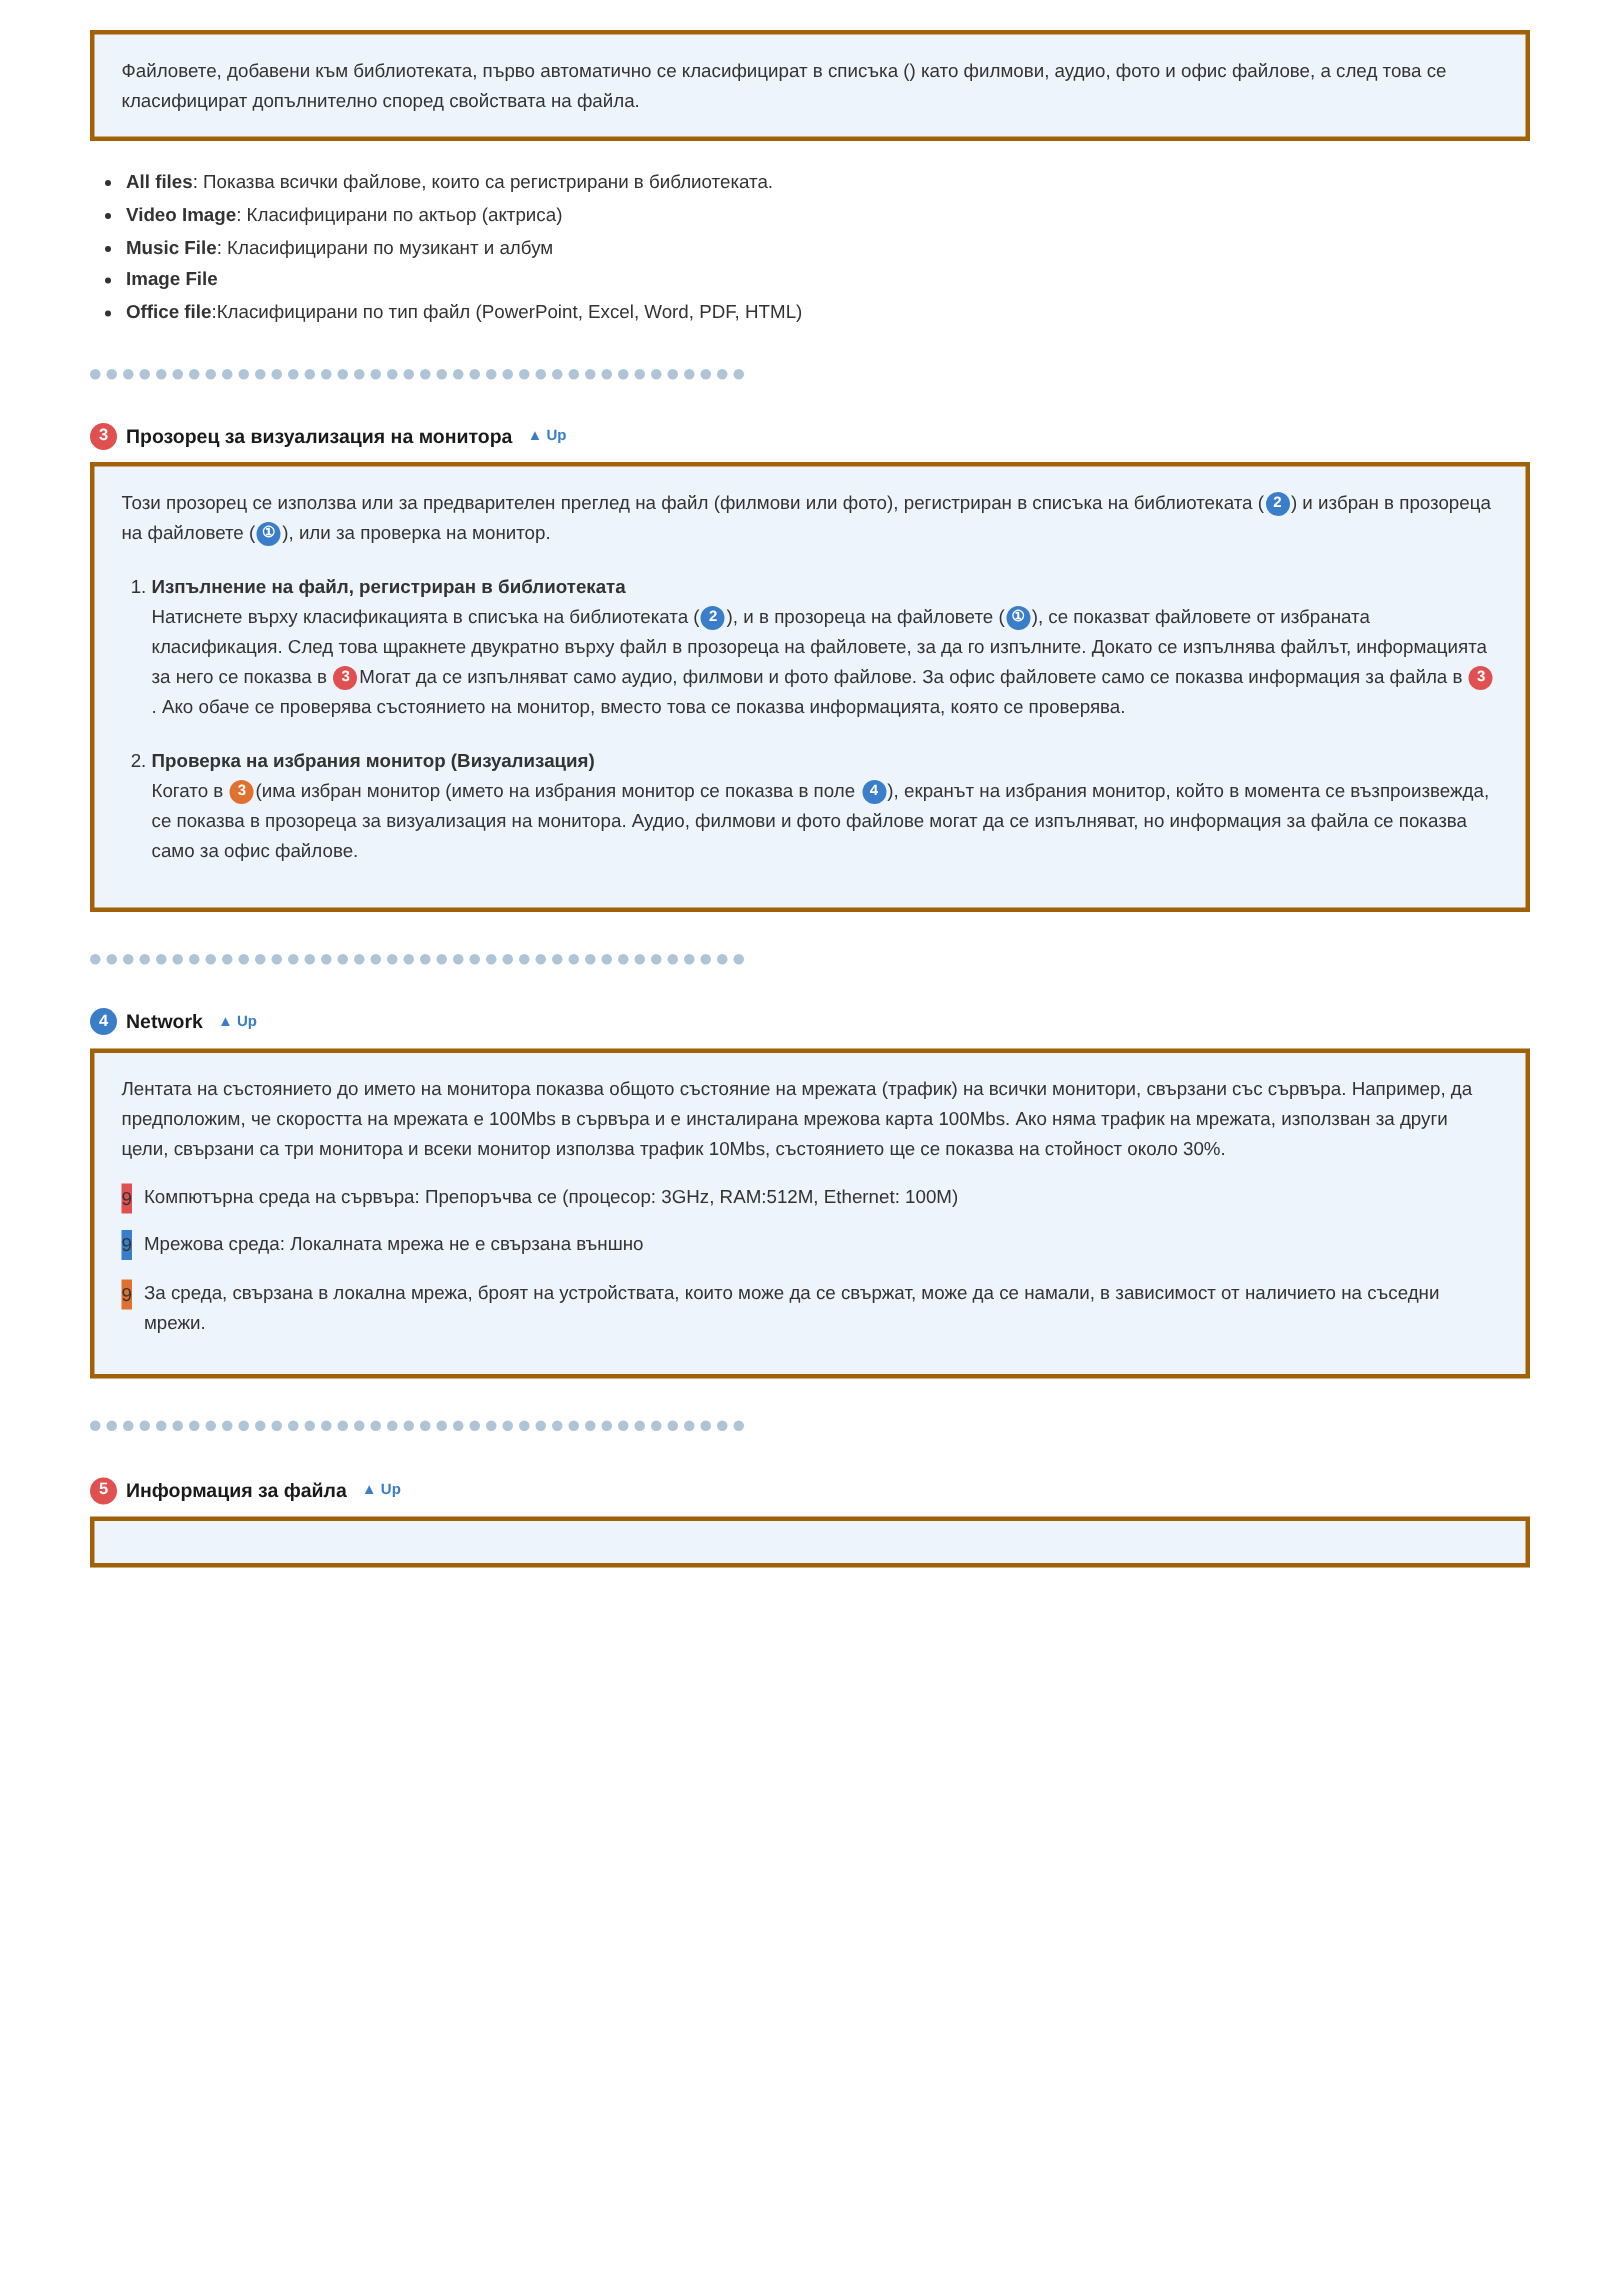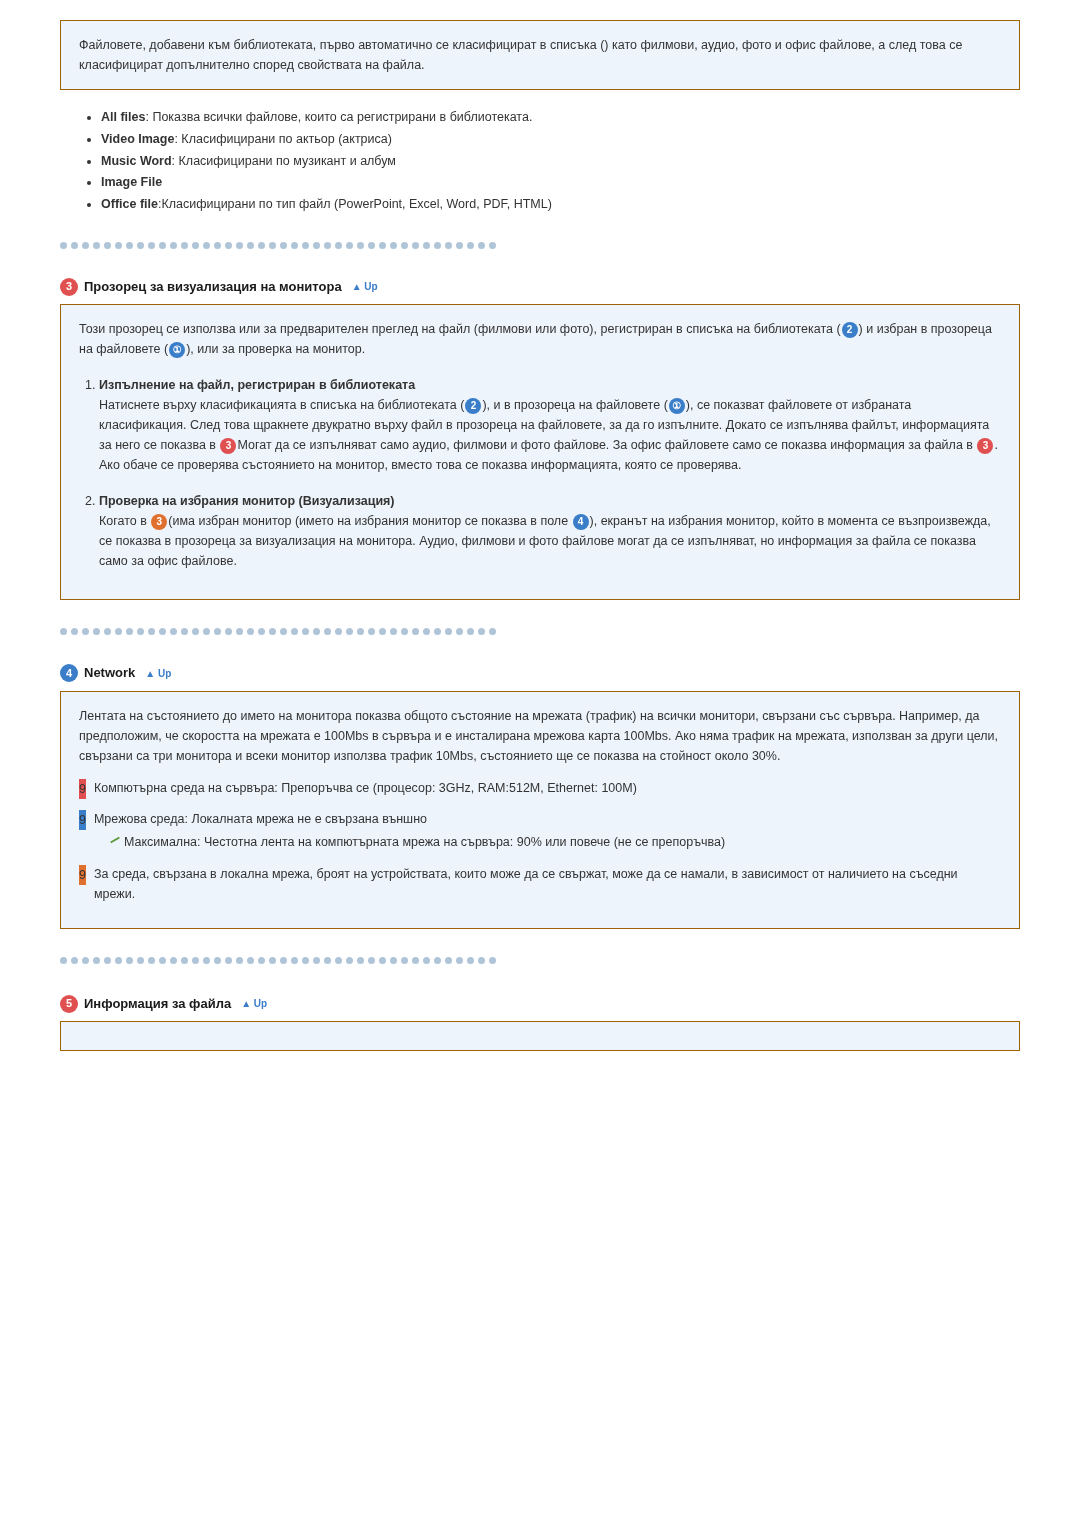--- a/index.html
+++ b/index.html
@@ -8,21 +8,21 @@
       font-size: 13px;
       color: #333;
       background: #fff;
       width: 1080px;
       min-height: 1527px;
       padding: 20px 60px;
       line-height: 1.5;
     }
     .section-box {
       background: #eef4fb;
-      border: 1px solid #a16207;
+      border: 3px solid #a16207;
       padding: 14px 18px;
       margin-bottom: 18px;
       font-size: 12.5px;
       color: #333;
       line-height: 1.6;
     }
     .section-header {
       display: flex;
       align-items: center;
       gap: 6px;
@@ -55,21 +55,20 @@
     }
     .up-arrow { font-size: 10px; color: #3a7dc9; font-weight: bold; }
     .bullet-list {
       list-style: disc;
       padding-left: 24px;
       margin: 4px 0;
     }
     .bullet-list li {
       margin-bottom: 3px;
       font-size: 12.5px;
-      margin-left: 17px;
     }
     .divider {
       display: flex;
       align-items: center;
       margin: 28px 0;
       gap: 4px;
     }
     .divider span {
       width: 7px;
       height: 7px;
@@ -153,21 +152,21 @@
 </div>
 
 <ul class="bullet-list">
   <li>
     <strong>All files</strong><span>: Показва всички файлове, които са регистрирани в библиотеката.</span>
   </li>
   <li>
     <strong>Video Image</strong><span>: Класифицирани по актьор (актриса)</span>
   </li>
   <li>
-    <strong>Music Word</strong><span>: Класифицирани по музикант и албум</span>
+    <strong>Music File</strong><span>: Класифицирани по музикант и албум</span>
   </li>
   <li>
     <strong>Image File</strong>
   </li>
   <li>
     <strong>Office file</strong><span>:Класифицирани по тип файл (PowerPoint, Excel, Word, PDF, HTML)</span>
   </li>
 </ul>
 
 <div class="divider">
@@ -302,21 +301,20 @@
         <div>
           <span>Компютърна среда на сървъра: Препоръчва се (процесор: 3GHz, RAM:512M, Ethernet: 100M)</span>
         </div>
       </div>
 
       <div class="network-item">
         <span class="badge badge-blue ni-badge">9</span>
         <div>
           <span>Мрежова среда: Локалната мрежа не е свързана външно</span>
           <ul class="sub-bullets">
-            <li>Максимална: Честотна лента на компютърната мрежа на сървъра: 90% или повече (не се препоръчва)</li>
           </ul>
         </div>
       </div>
 
       <div class="network-item">
         <span class="badge badge-orange ni-badge">9</span>
         <div>
           <span>За среда, свързана в локална мрежа, броят на устройствата, които може да се свържат, може да се намали, в зависимост от наличието на съседни мрежи.</span>
         </div>
       </div>

